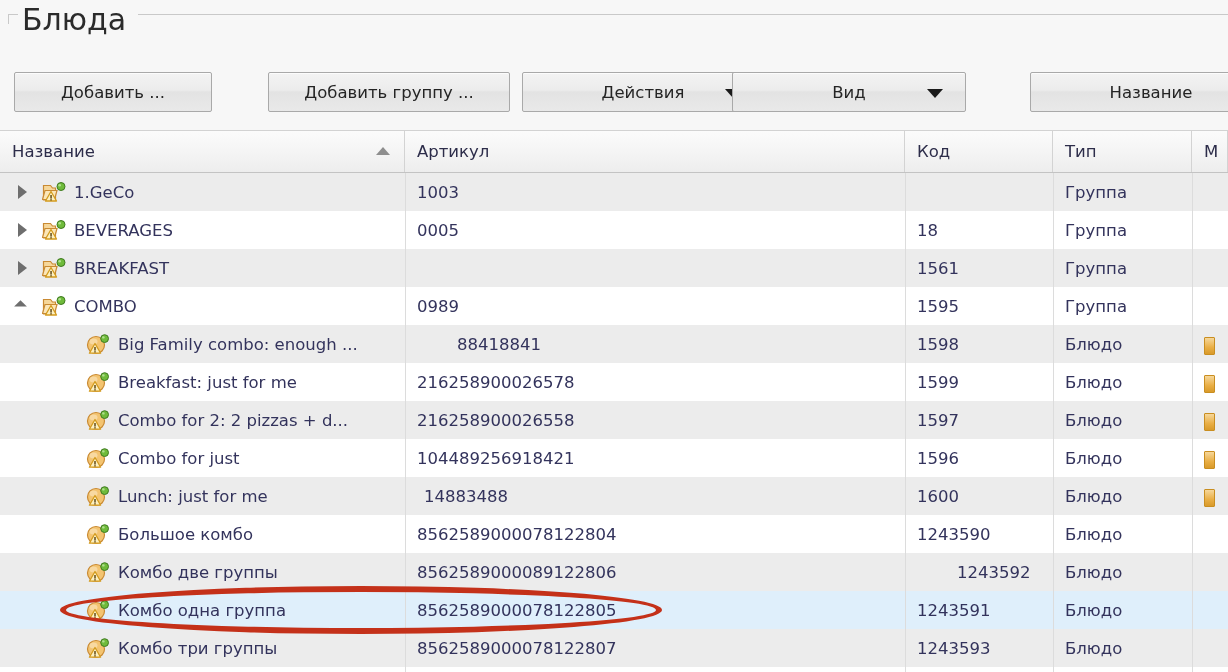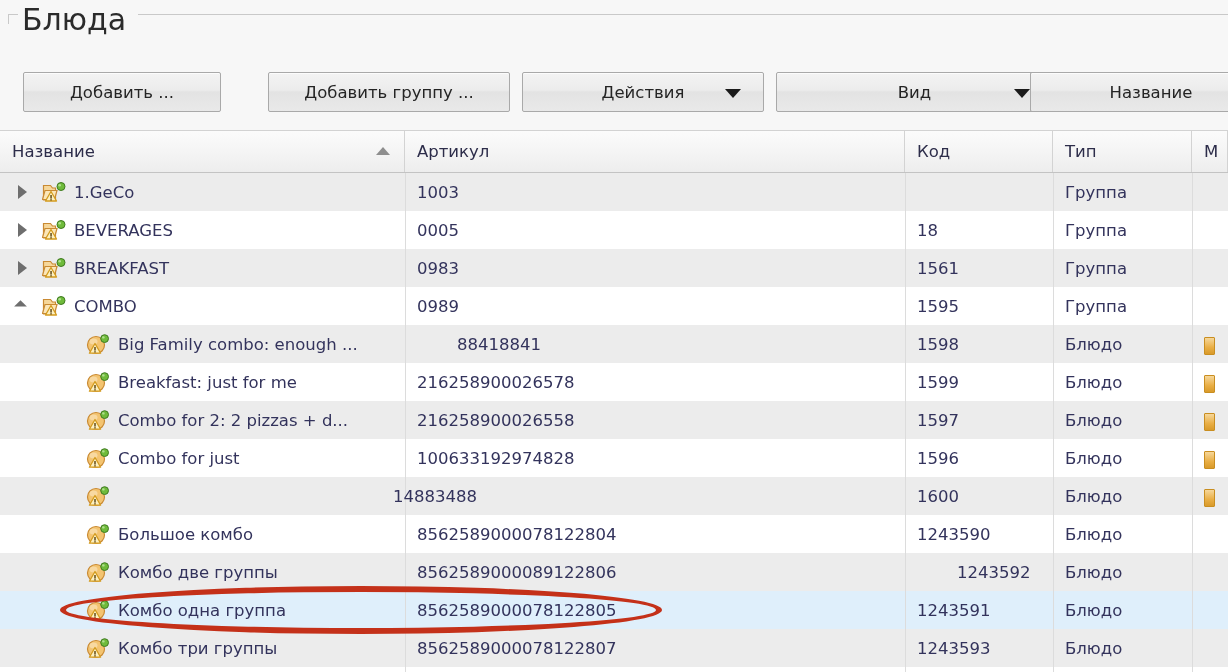--- a/index.html
+++ b/index.html
@@ -155,31 +155,31 @@
 </head>
 <body>
 
 <div id="app">
 
   <div class="groupbox-line"></div>
   <div class="groupbox-tick"></div>
   <div class="page-title">Блюда</div>
 
   <div class="toolbar" id="toolbar">
-      <div class="tb-btn" style="left: 14px; width: 198px; margin-left: 9px;">
+      <div class="tb-btn" style="left: 14px; width: 198px;">
         <span class="lbl">Добавить ...</span>
       </div>
       <div class="tb-btn" style="left: 268px; width: 242px;">
         <span class="lbl">Добавить группу ...</span>
       </div>
       <div class="tb-btn with-arrow" style="left: 522px; width: 242px;">
         <span class="lbl">Действия</span>
         <span class="tb-arrow"></span>
       </div>
-      <div class="tb-btn with-arrow" style="left: 776px; width: 277px; justify-content: center;">
+      <div class="tb-btn with-arrow" style="left: 732px; width: 234px; justify-content: center;">
         <span class="lbl">Вид</span>
         <span class="tb-arrow"></span>
       </div>
       <div class="tb-btn" style="left: 1030px; width: 242px;">
         <span class="lbl">Название</span>
       </div>
     </div>
 
   <div class="grid">
     <div class="grid-header" id="grid-header">
@@ -249,21 +249,20 @@
           <div class="icon-wrap group"><svg width="24" height="22" viewBox="0 0 24 22">
     <path d="M1.5 3.5h7l2 2.5h3v12h-12z" fill="#f6d79a" stroke="#c98a33" stroke-width="1.2"></path>
     <path d="M3 8.5h12l-2.5 9h-12z" fill="#fbe6b8" stroke="#c98a33" stroke-width="1.2"></path>
     <circle cx="19" cy="4.5" r="4" fill="#6fbb3b" stroke="#3f7a20" stroke-width="1"></circle>
     <circle cx="17.7" cy="3.2" r="1.3" fill="#b9e39a" opacity="0.9"></circle>
     <path d="M9 9.5l5.5 9.5h-11z" fill="#fdf0c0" stroke="#d39b1e" stroke-width="1.3" stroke-linejoin="round"></path>
     <rect x="8.4" y="13" width="1.3" height="3.6" fill="#4a3200"></rect>
     <rect x="8.4" y="17.2" width="1.3" height="1.3" fill="#4a3200"></rect>
   </svg></div>
           <div class="name-text group">BREAKFAST</div>
-          <div class="cell" style="left: 405px; width: 500px;">0983</div>
           <div class="cell" style="left: 905px; width: 148px;">1561</div>
           <div class="cell" style="left: 1053px; width: 139px;">Группа</div>
         </div>
         <div class="row even">
           <div class="vline" style="left: 405px;"></div>
           <div class="vline" style="left: 905px;"></div>
           <div class="vline" style="left: 1053px;"></div>
           <div class="vline" style="left: 1192px;"></div>
           <div class="expander expanded"></div>
           <div class="icon-wrap group"><svg width="24" height="22" viewBox="0 0 24 22">
@@ -348,40 +347,41 @@
           <div class="icon-wrap dish"><svg width="24" height="22" viewBox="0 0 24 22">
     <ellipse cx="10" cy="11" rx="8.5" ry="8.5" fill="#f3c471" stroke="#c98a33" stroke-width="1.2"></ellipse>
     <ellipse cx="7.5" cy="7.5" rx="4" ry="3" fill="#f9dfae" opacity="0.8"></ellipse>
     <circle cx="18.6" cy="4.6" r="3.9" fill="#6fbb3b" stroke="#3f7a20" stroke-width="1"></circle>
     <circle cx="17.4" cy="3.4" r="1.2" fill="#b9e39a" opacity="0.9"></circle>
     <path d="M9 9.5l5.6 9.7h-11.2z" fill="#fdf0c0" stroke="#d39b1e" stroke-width="1.3" stroke-linejoin="round"></path>
     <rect x="8.35" y="13" width="1.3" height="3.6" fill="#4a3200"></rect>
     <rect x="8.35" y="17.2" width="1.3" height="1.3" fill="#4a3200"></rect>
   </svg></div>
           <div class="name-text dish">Combo for just</div>
-          <div class="cell" style="left: 405px; width: 500px;">100633192974828</div>
+          <div class="cell" style="left: 405px; width: 500px;">104489256918421</div>
           <div class="cell" style="left: 905px; width: 148px;">1596</div>
           <div class="cell" style="left: 1053px; width: 139px;">Блюдо</div>
           <div class="mmark"></div>
         </div>
         <div class="row odd">
           <div class="vline" style="left: 405px;"></div>
           <div class="vline" style="left: 905px;"></div>
           <div class="vline" style="left: 1053px;"></div>
           <div class="vline" style="left: 1192px;"></div>
           <div class="icon-wrap dish"><svg width="24" height="22" viewBox="0 0 24 22">
     <ellipse cx="10" cy="11" rx="8.5" ry="8.5" fill="#f3c471" stroke="#c98a33" stroke-width="1.2"></ellipse>
     <ellipse cx="7.5" cy="7.5" rx="4" ry="3" fill="#f9dfae" opacity="0.8"></ellipse>
     <circle cx="18.6" cy="4.6" r="3.9" fill="#6fbb3b" stroke="#3f7a20" stroke-width="1"></circle>
     <circle cx="17.4" cy="3.4" r="1.2" fill="#b9e39a" opacity="0.9"></circle>
     <path d="M9 9.5l5.6 9.7h-11.2z" fill="#fdf0c0" stroke="#d39b1e" stroke-width="1.3" stroke-linejoin="round"></path>
     <rect x="8.35" y="13" width="1.3" height="3.6" fill="#4a3200"></rect>
     <rect x="8.35" y="17.2" width="1.3" height="1.3" fill="#4a3200"></rect>
   </svg></div>
-          <div class="cell" style="left: 381px; width: 500px;">14883488</div>
+          <div class="name-text dish">Lunch: just for me</div>
+          <div class="cell" style="left: 412px; width: 500px;">14883488</div>
           <div class="cell" style="left: 905px; width: 148px;">1600</div>
           <div class="cell" style="left: 1053px; width: 139px;">Блюдо</div>
           <div class="mmark"></div>
         </div>
         <div class="row even">
           <div class="vline" style="left: 405px;"></div>
           <div class="vline" style="left: 905px;"></div>
           <div class="vline" style="left: 1053px;"></div>
           <div class="vline" style="left: 1192px;"></div>
           <div class="icon-wrap dish"><svg width="24" height="22" viewBox="0 0 24 22">

